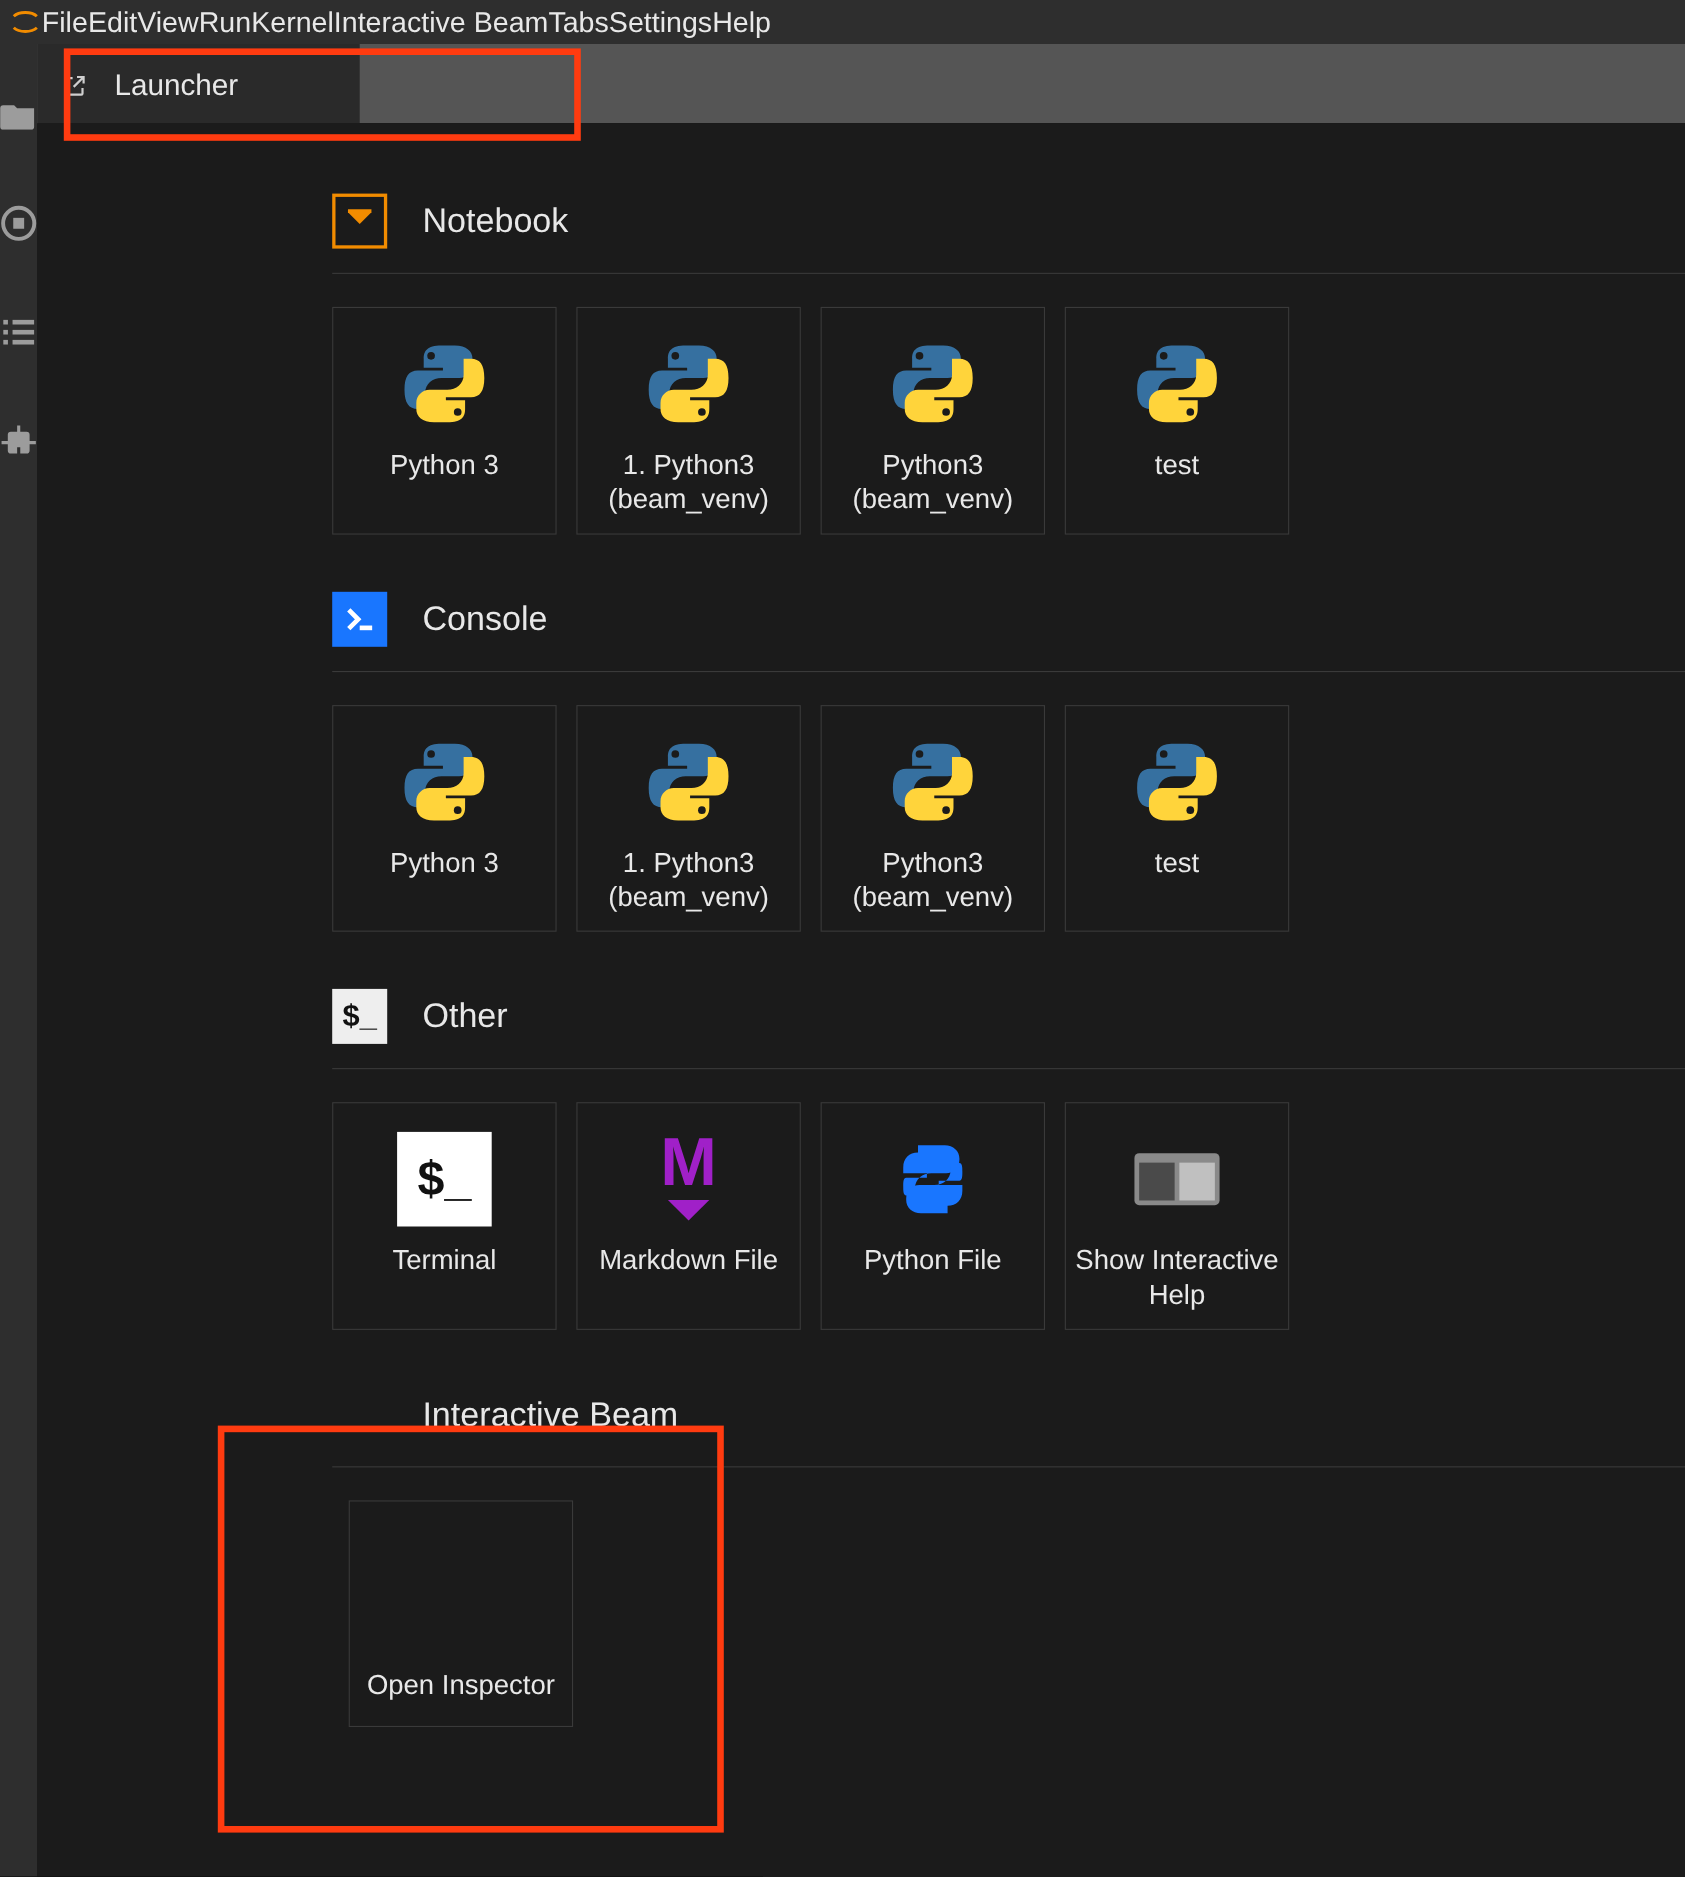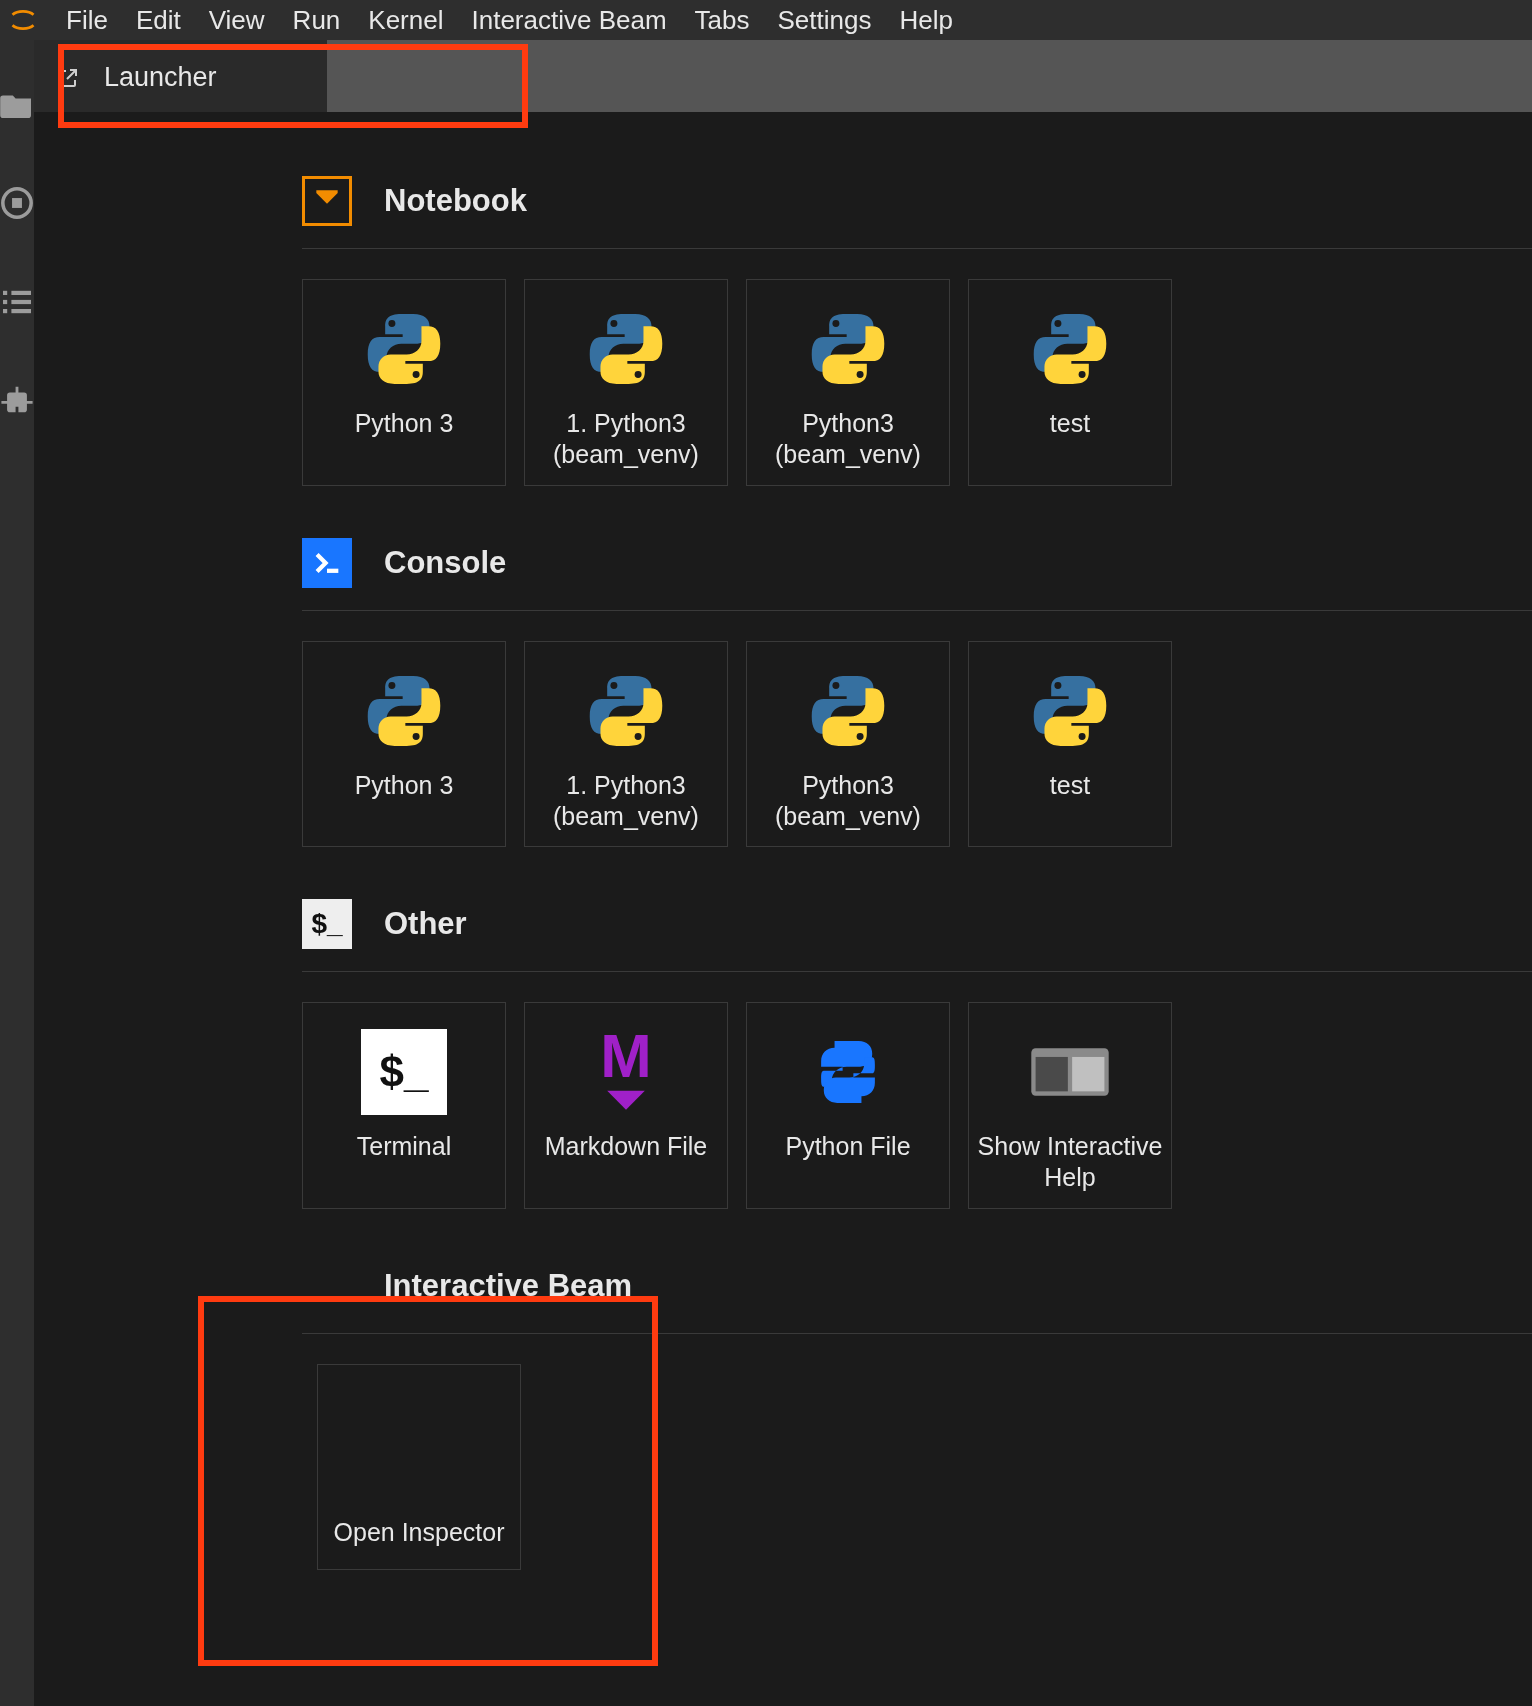--- a/index.html
+++ b/index.html
@@ -27,21 +27,20 @@
     overflow: hidden;
   }
 
   
   .menubar {
     display: flex;
     align-items: center;
     height: 40px;
     background: var(--bg-titlebar);
     padding: 11px 8px;
-    gap: 28px;
   }
   .logo { width: 30px; height: 30px; display:flex; align-items:center; justify-content:center; }
   .menu-item { color: var(--fg); font-size: 26px; cursor: pointer; }
 
   
   .shell { display:flex; width:100%; height: calc(1706px - 40px); }
 
   
   .activitybar {
     width: 56px;
@@ -84,21 +83,21 @@
     padding: 64px 0 80px 268px;
     overflow:hidden;
   }
   .section { margin-bottom: 52px; }
   .section-header {
     display:flex; align-items:center; gap:30px;
     padding-bottom: 22px;
     border-bottom: 1px solid #3a3a3a;
     width: 1246px;
   }
-  .section-title { font-size: 31px; color: var(--fg); margin-left:2px;font-weight:bold; }
+  .section-title { font-size: 31px; color: var(--fg); margin-left:2px; }
   .section-header-indent { padding-left: 0; }
   .section-icon-box {
     width: 50px; height: 50px;
     display:flex; align-items:center; justify-content:center;
   }
 
   .card-row { display:flex; gap: 18px; margin-top: 30px; }
   .card {
     width: 204px; min-height: 206px;
     border: 1px solid var(--card-border);

